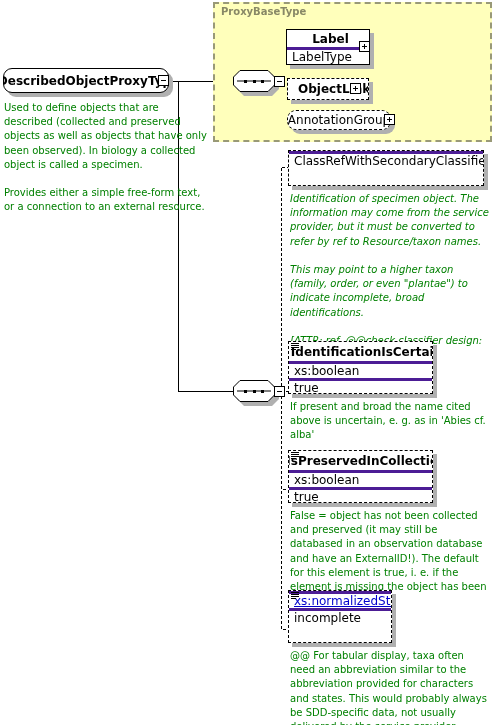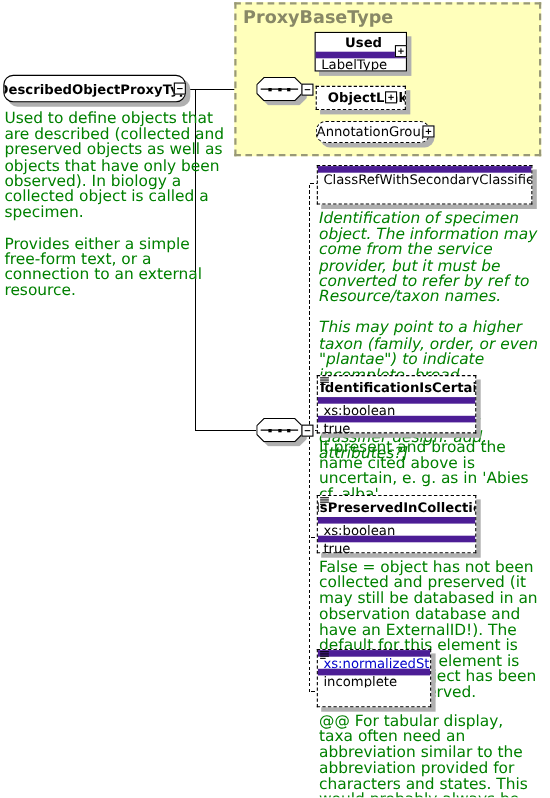--- a/index.html
+++ b/index.html
@@ -31,21 +31,21 @@
   
   .type-panel {
     left: 213px; top: 2px;
     width: 279px; height: 140px;
     background: #ffffbb;
     border: 2px dashed #999977;
     box-sizing: border-box;
   }
   .type-panel-label {
     left: 221px; top: 6px;
-    font-size: 16px;
+    font-size: 10px;
     font-weight: bold;
     color: #888866;
     letter-spacing: 0px;
   }
 
   
   .node { box-sizing: border-box; }
   .node .shadow {
     position: absolute;
     left: 4px; top: 4px;
@@ -79,21 +79,21 @@
   }
   .row.name.leftish { justify-content: flex-start; padding-left: 10px; }
   .row.type {
     font-size: 12px;
     color: #000000;
   }
   .row.type.linked {
     color: #0000cc;
     text-decoration: underline;
   }
-  .row.sep { border-top: 6px solid #4c1d95; }
+  .row.sep { border-top: 3px solid #4c1d95; }
 
   .solid-border { border: 1px solid #000000; }
   .dashed-border { border: 1px dashed #000000; }
   .rounded { border-radius: 9px; }
 
   
   .expander {
     position: absolute;
     width: 11px; height: 11px;
     background: #ffffff;
@@ -161,21 +161,21 @@
   }
   .seq .dots span {
     width: 3px; height: 3px;
     background: #000000;
     display: block;
   }
 
   
   .doc {
     color: #008000;
-    font-size: 14px;
+    font-size: 10px;
     line-height: 14.2px;
     white-space: pre-wrap;
   }
 </style>
 </head>
 <body>
 
 <div id="canvas">
 
   <svg id="wires" viewBox="0 0 500 725" width="500" height="725">
@@ -221,21 +221,21 @@
       <span></span>
         <span></span>
         <span></span>
     </div>
     <div class="expander" style="left:41px; top:6px;"></div>
   </div>
 
   <div class="abs node" style="left:286px; top:29px; width:84px; height:36px;">
     <div class="shadow"></div>
     <div class="body solid-border">
-      <div class="row name" style="height:17px;">Used</div>
+      <div class="row name" style="height:17px;">Label</div>
       <div class="row type sep" style="height:17px;">LabelType</div>
     </div>
     <div class="expander plus" style="left:73px; top:12px;"></div>
   </div>
 
   <div class="abs node" style="left:287px; top:78px; width:82px; height:22px;">
     <div class="shadow"></div>
     <div class="body dashed-border">
       <div class="row name leftish" style="height:20px;">ObjectLink</div>
     </div>

